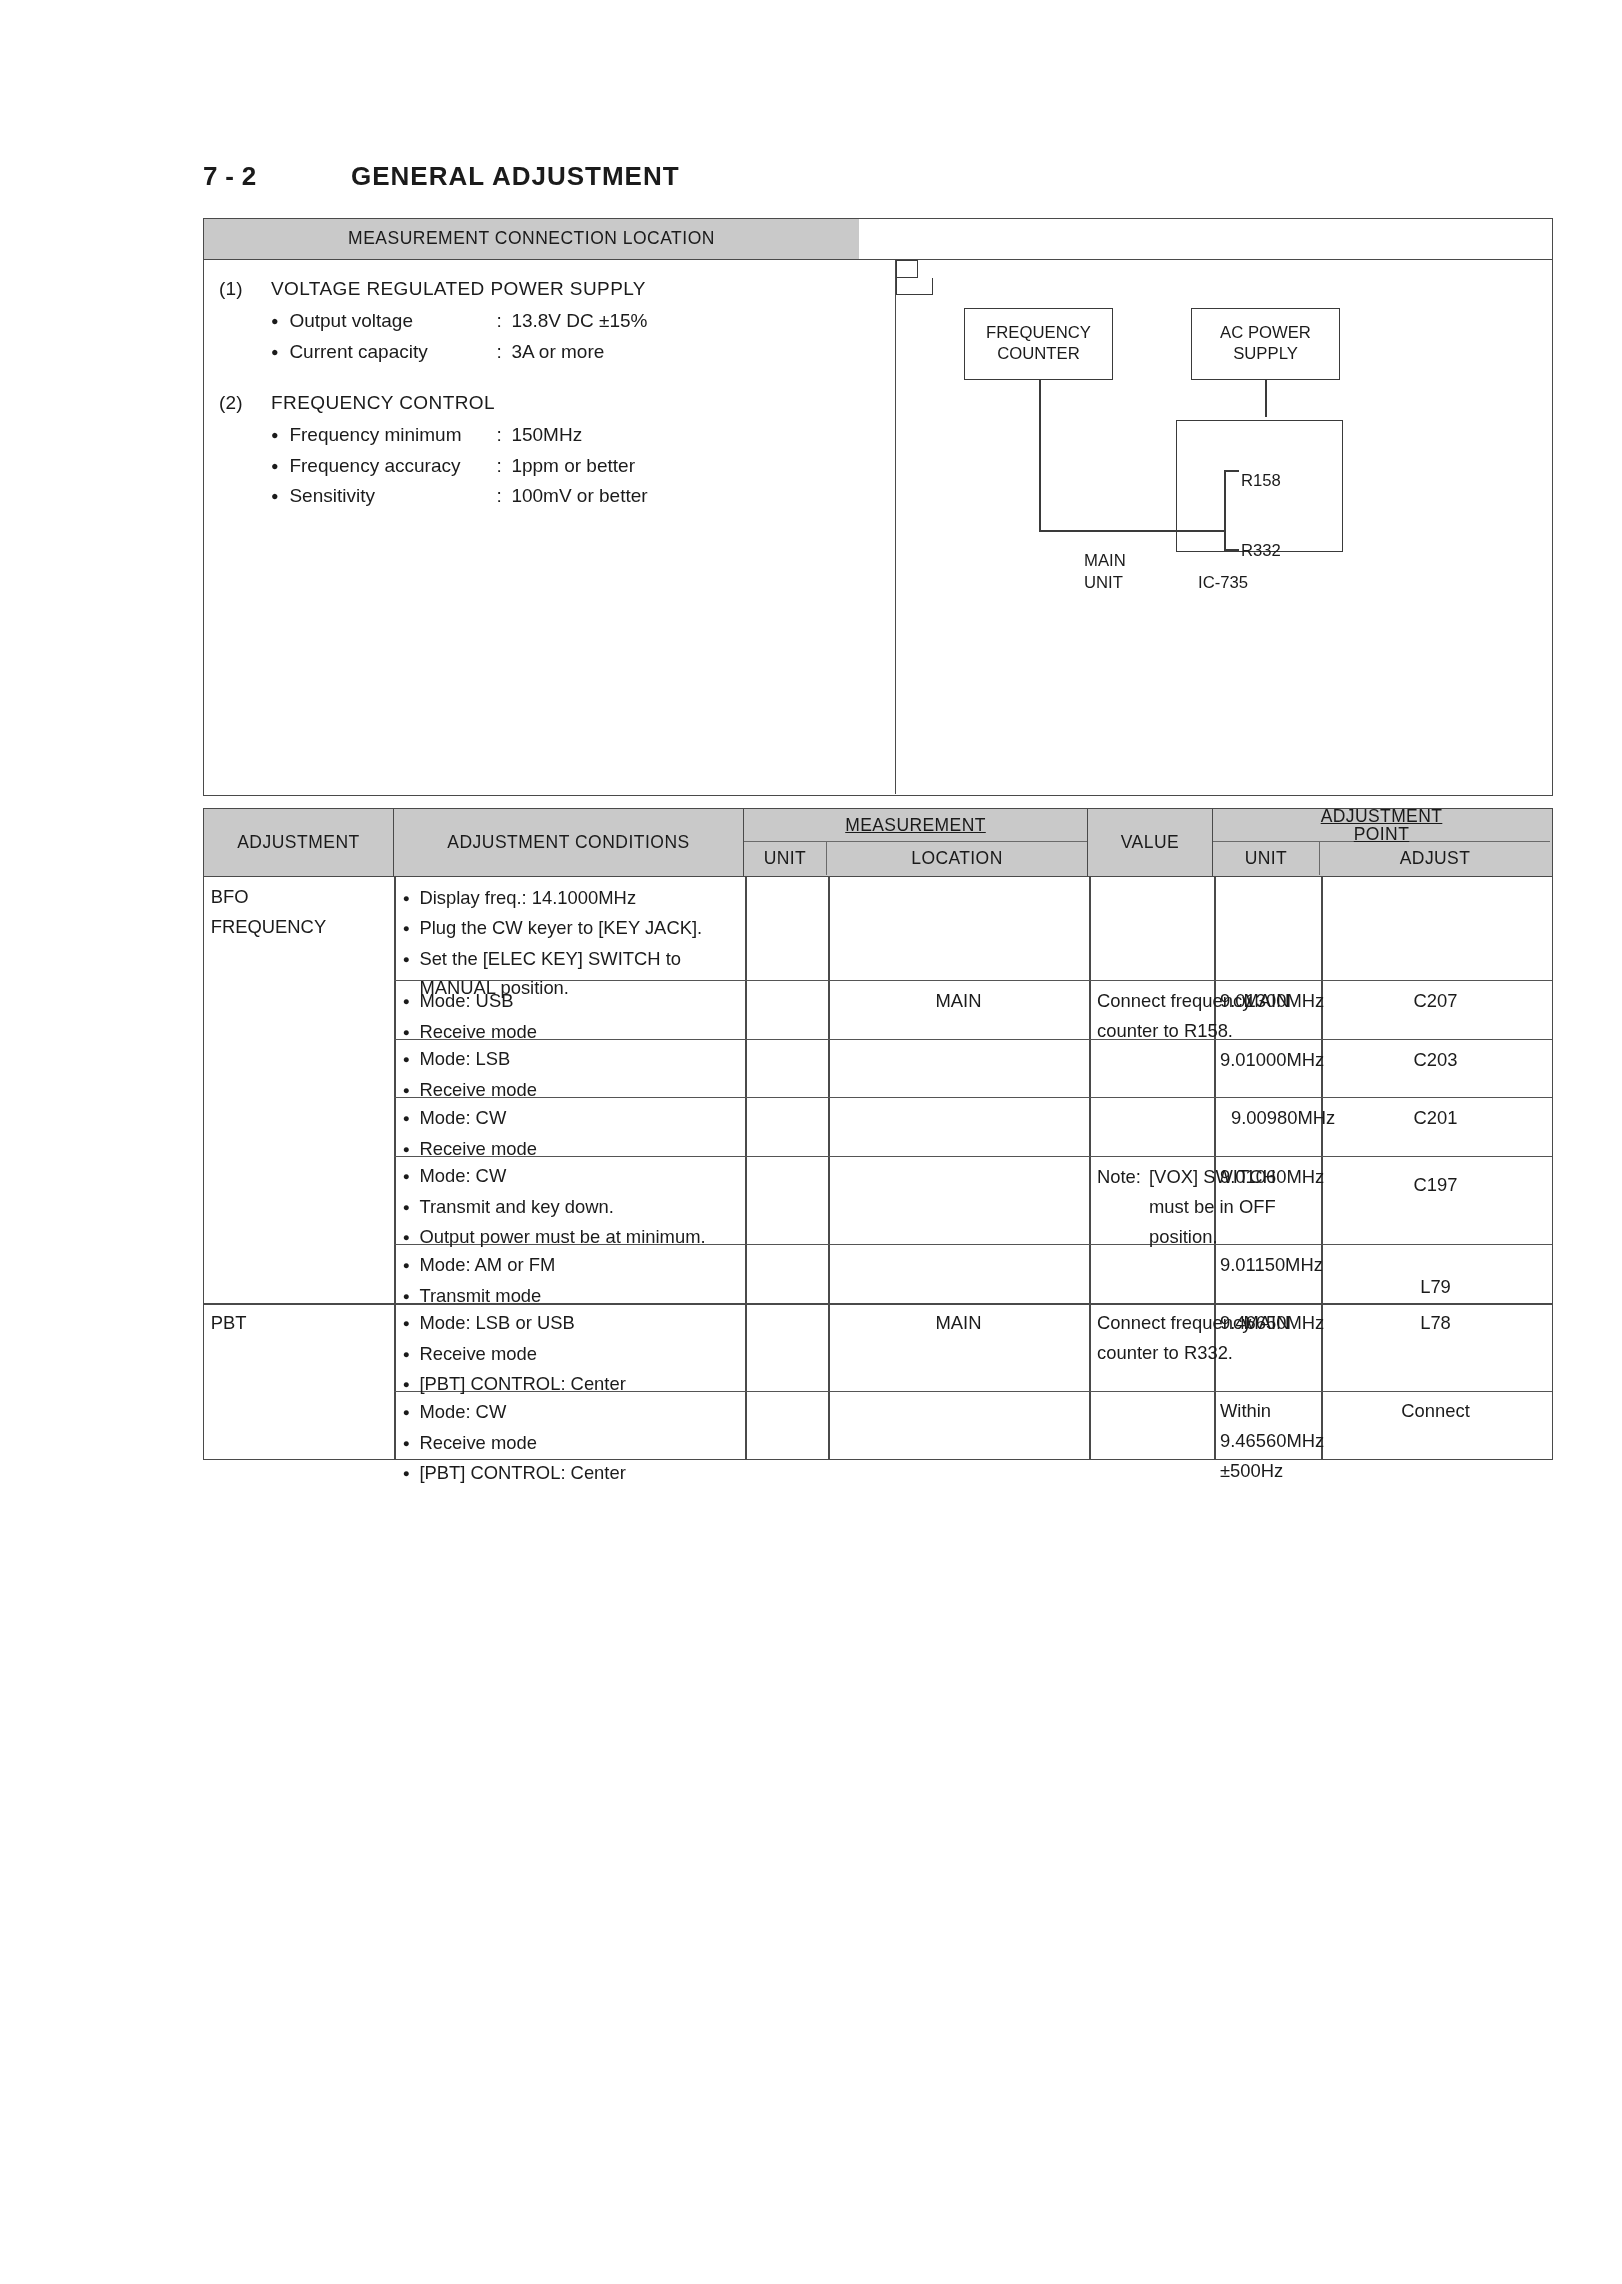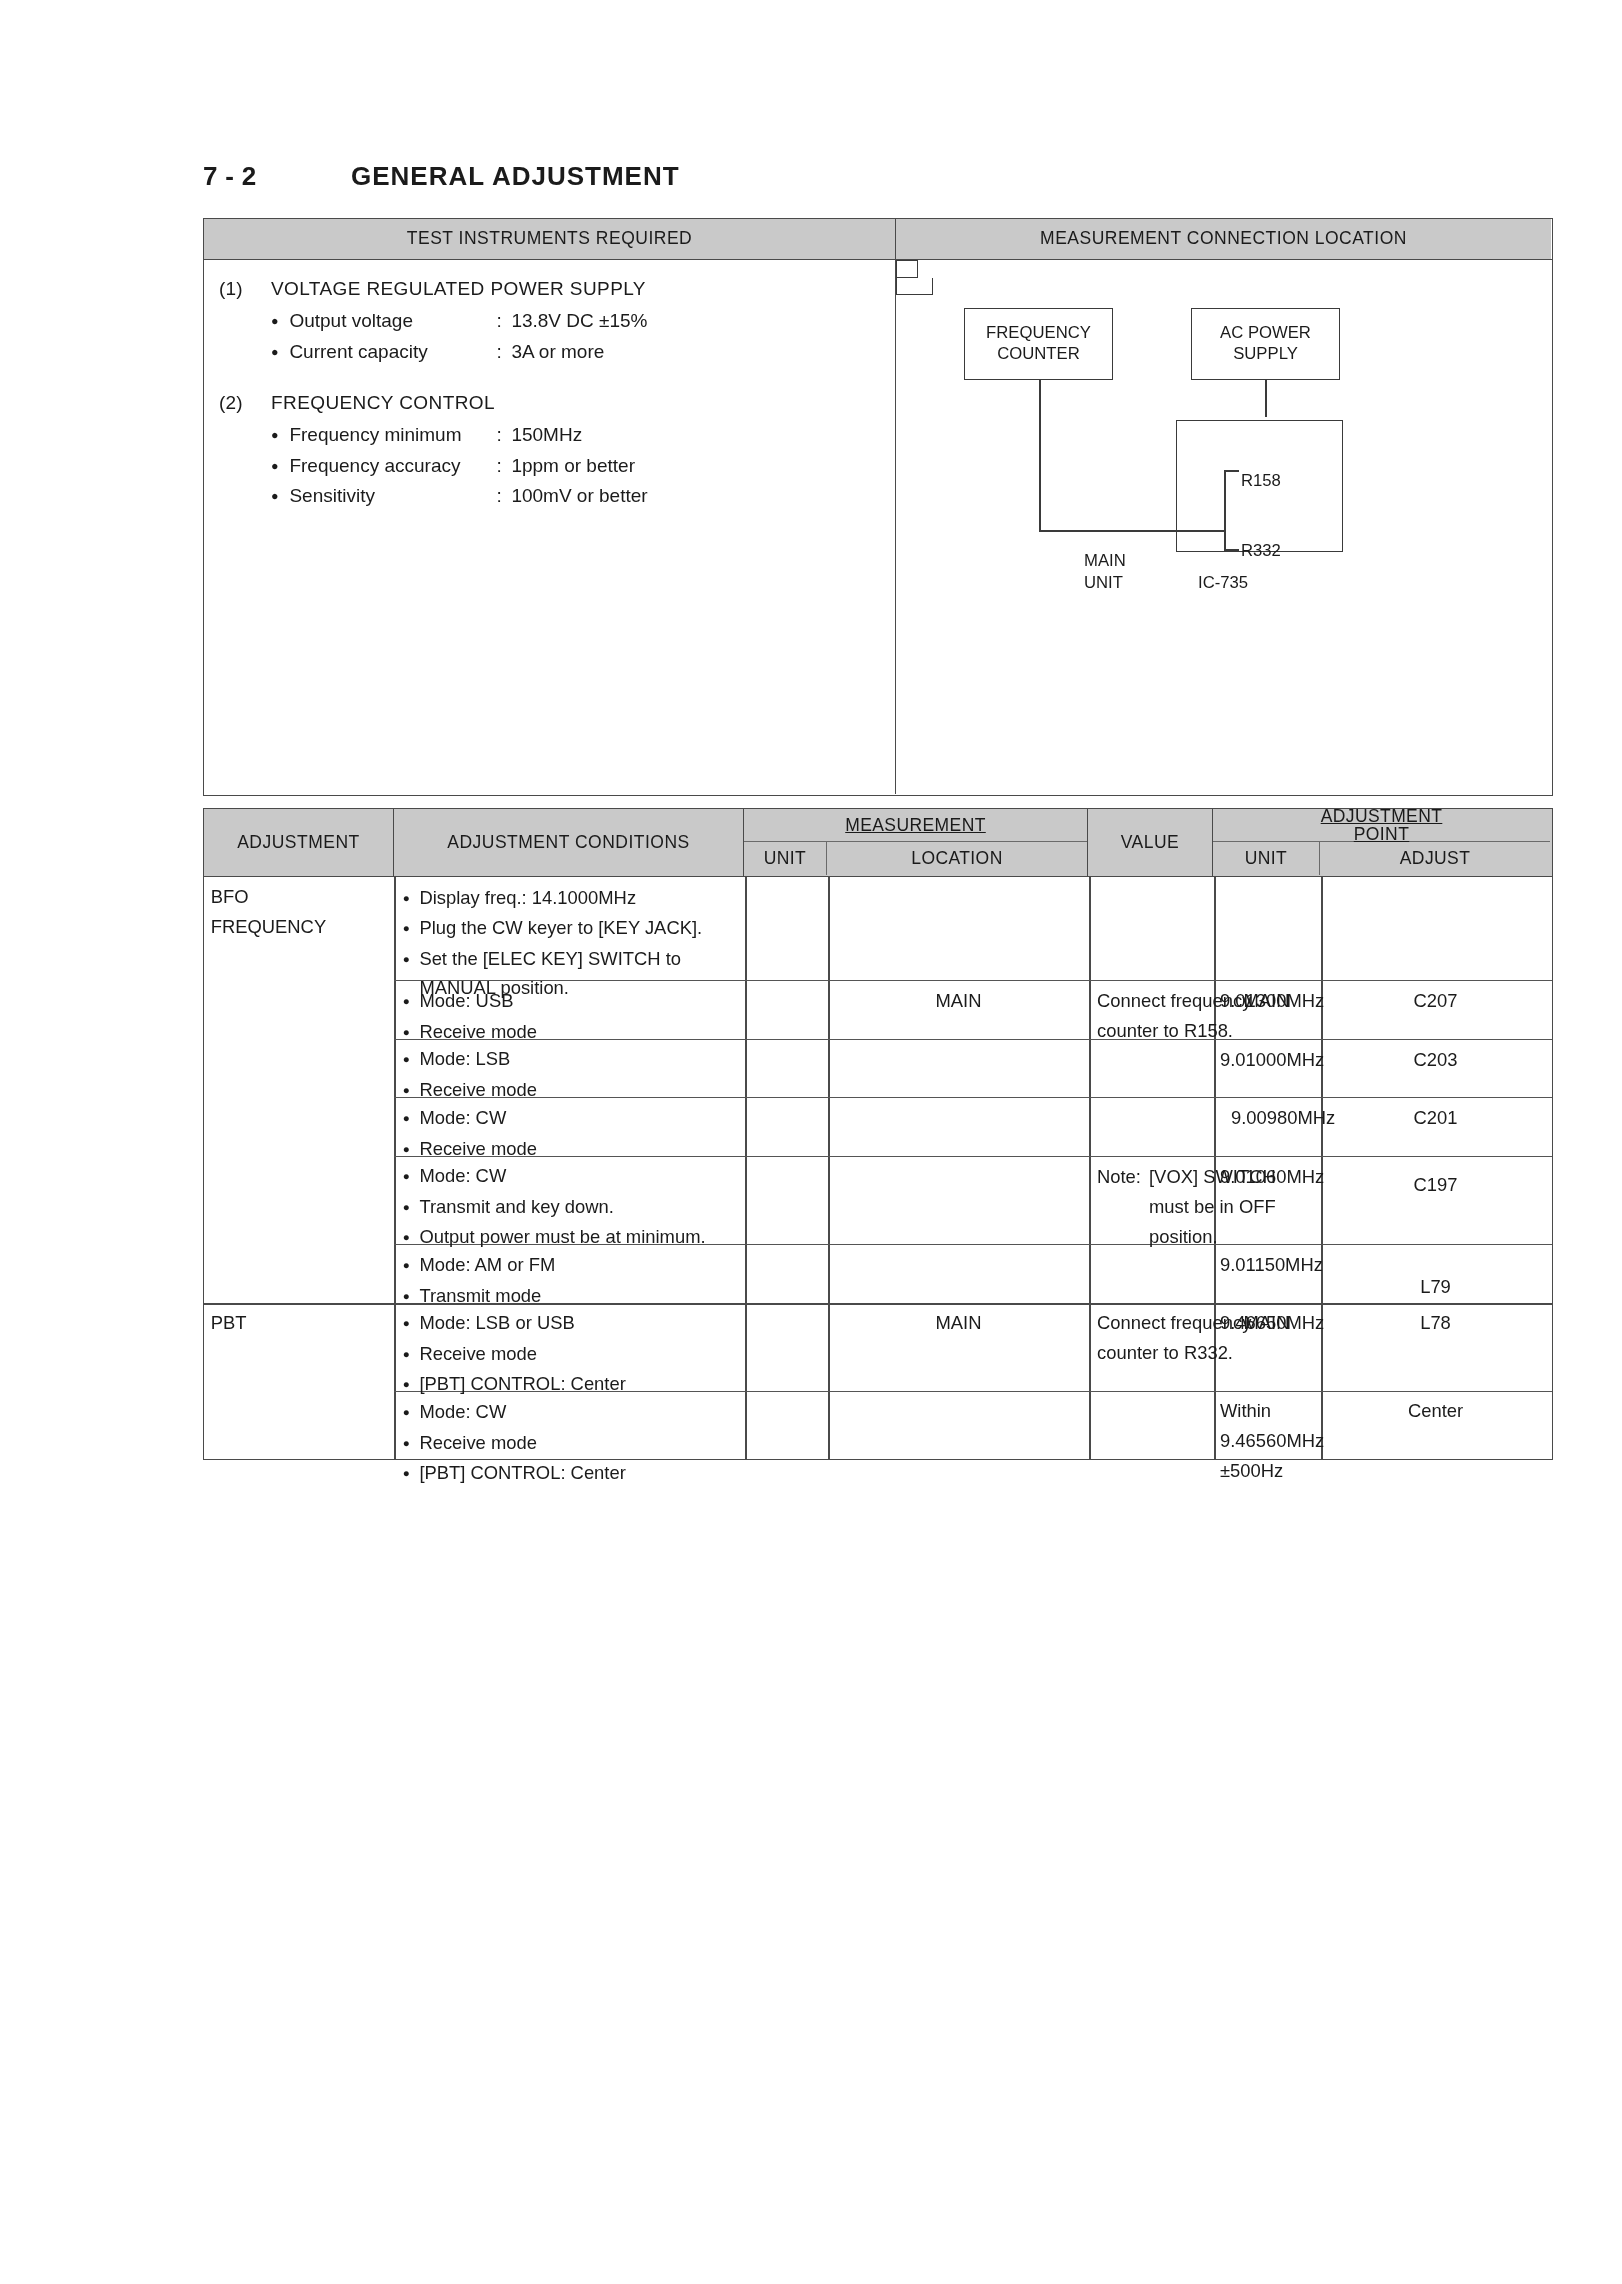--- a/index.html
+++ b/index.html
@@ -248,21 +248,20 @@
 <body>
 
 <div id="page-heading">
   <span class="sec-num">7 - 2</span>
   <span class="sec-title">GENERAL ADJUSTMENT</span>
 </div>
 
 <div class="tbl" id="top-table">
 
   <div id="top-header-row">
-    <div class="hdr-cell h-left">TEST INSTRUMENTS REQUIRED</div>
     <div class="hdr-cell h-right last">MEASUREMENT CONNECTION LOCATION</div>
   </div>
 
   <div id="top-body">
 
     <div id="instruments-panel">
 
       <div class="inst-group">
         <div class="inst-title">
           <span class="num">(1)</span>
@@ -546,17 +545,17 @@
       <div class="cond-item">
         <span class="bullet">●</span>
         <span class="text">[PBT] CONTROL: Center</span>
       </div>
     </div>
     <div class="cell" style="left:1016px;top:519px;width:98px">
       <div>Within</div>
       <div>9.46560MHz</div>
       <div>±500Hz</div>
     </div>
-    <div class="cell center" style="left:1118px;top:519px;width:227px">Center</div>
+    <div class="cell center" style="left:1118px;top:519px;width:227px">Connect</div>
 
   </div>
 </div>
 
 
 </body></html>

